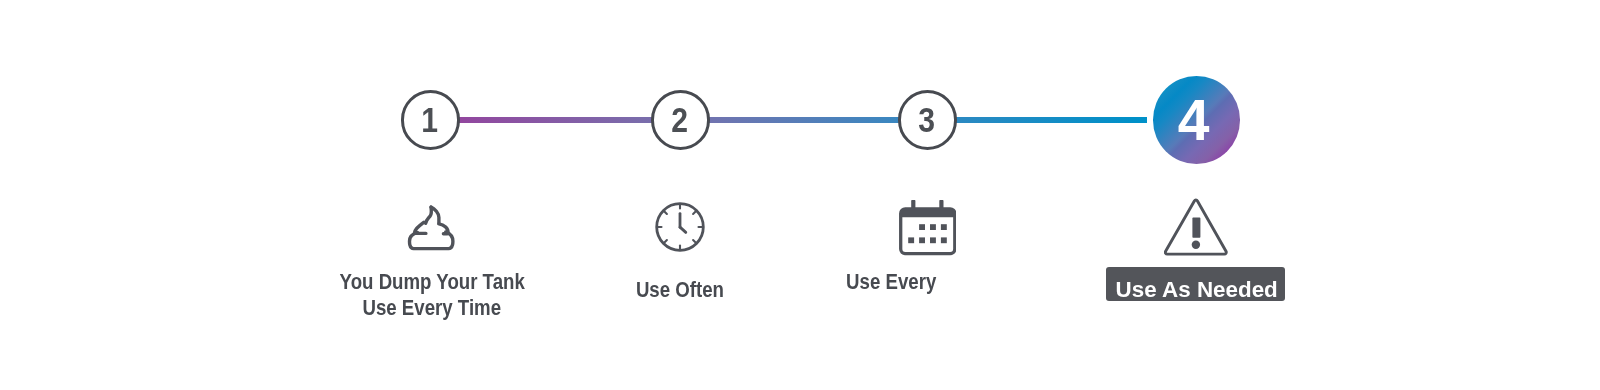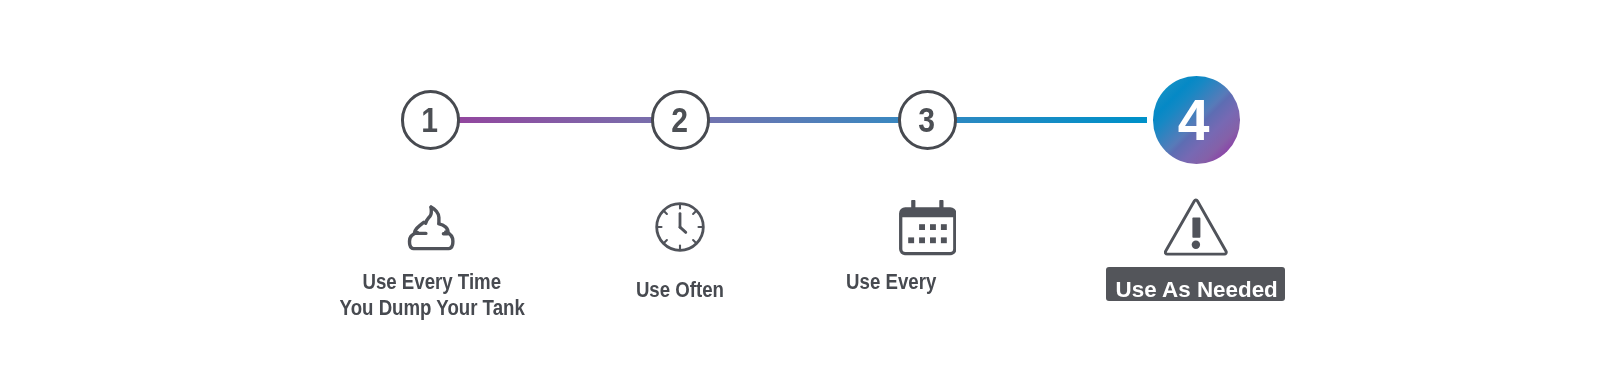--- a/index.html
+++ b/index.html
@@ -43,22 +43,22 @@
   <div class="icon" style="left:404px;top:202px;">
     <svg width="52" height="50" viewBox="0 0 52 50" fill="none" stroke="#50535a" stroke-width="3.4" stroke-linecap="round" stroke-linejoin="round">
       <path d="M27.0 5.2 C27.4 8.4 27.8 11.0 26.6 13.2 C25.0 16.1 22.4 17.3 21.6 21.3"></path>
       <path d="M27.1 5.1 C30.8 6.7 34.9 11.2 34.9 15.5 V21.4"></path>
       <path d="M19.8 20.3 C17.2 22.4 12.6 25.4 11.1 28.7 C10.7 29.6 10.5 30.6 10.7 31.4 H21.9"></path>
       <path d="M34.9 21.9 C40.4 22.6 44.3 26.6 44.0 30.4 L43.3 31.7 H39.4"></path>
       <path d="M13.4 30.4 C8.8 31.8 5.5 35.2 5.5 39.2 C5.5 40.7 5.6 42.0 5.9 43.2 C6.4 45.2 7.6 46.6 9.6 46.6 H44.6 C46.6 46.6 47.9 45.2 48.4 43.2 C48.8 42.0 48.9 40.7 48.9 39.2 C48.9 35.0 45.9 31.5 41.7 29.9"></path>
     </svg>
   </div>
   <div class="label" style="left:282px;top:269px;">
+    <span class="ln"><i>You Dump Your Tank</i></span>
     <span class="ln"><i>Use Every Time</i></span>
-    <span class="ln"><i>You Dump Your Tank</i></span>
   </div>
 
   <div class="node plain" style="left:650.5px;top:90.2px;">
     <span class="num">2</span>
   </div>
   <div class="icon" style="left:655px;top:202px;">
     <svg width="50" height="50" viewBox="0 0 50 50" fill="none" stroke="#50535a" stroke-width="2.8" stroke-linecap="round">
       <circle cx="25" cy="25" r="23.3"></circle>
       <g stroke-width="2.1">
         <path d="M25 3.0 V6.5"></path>

